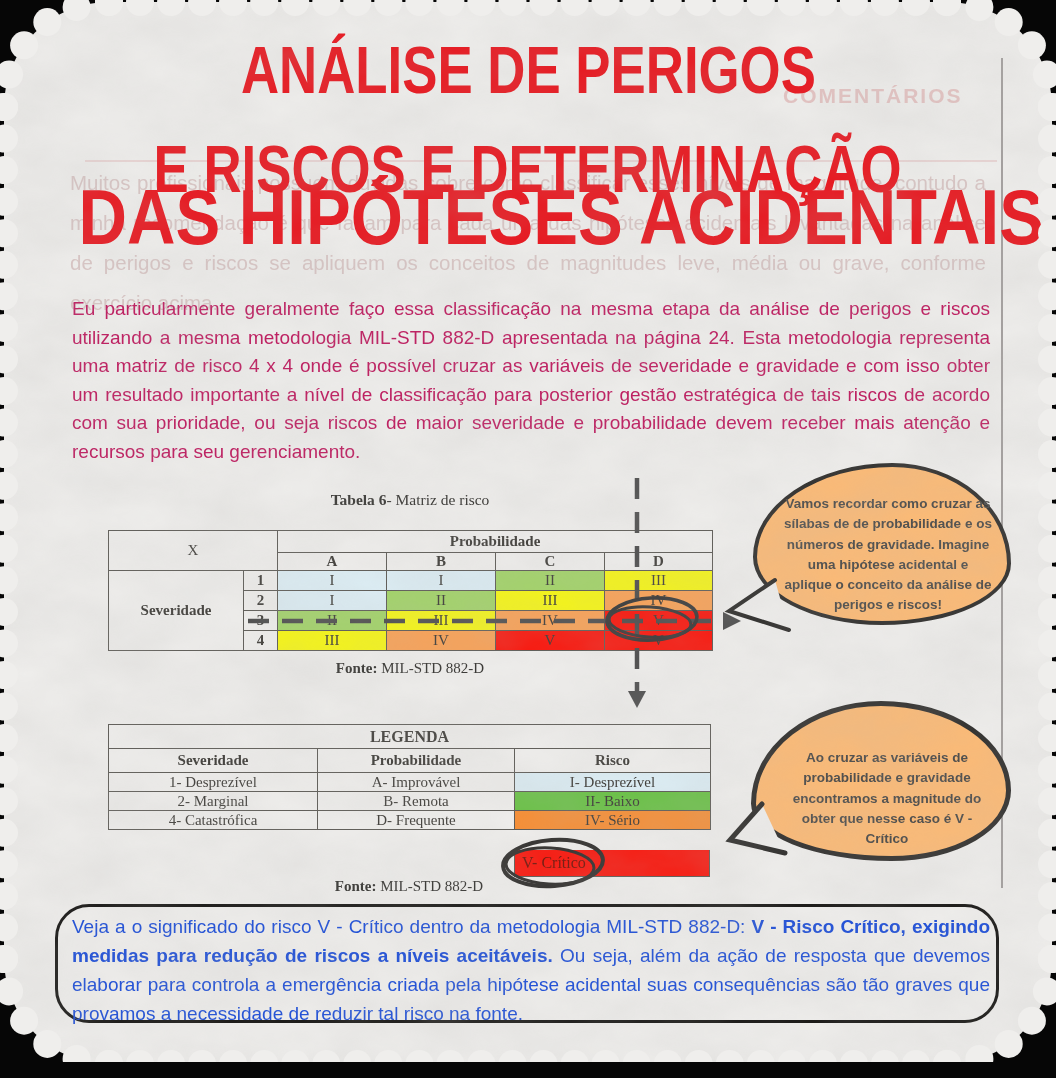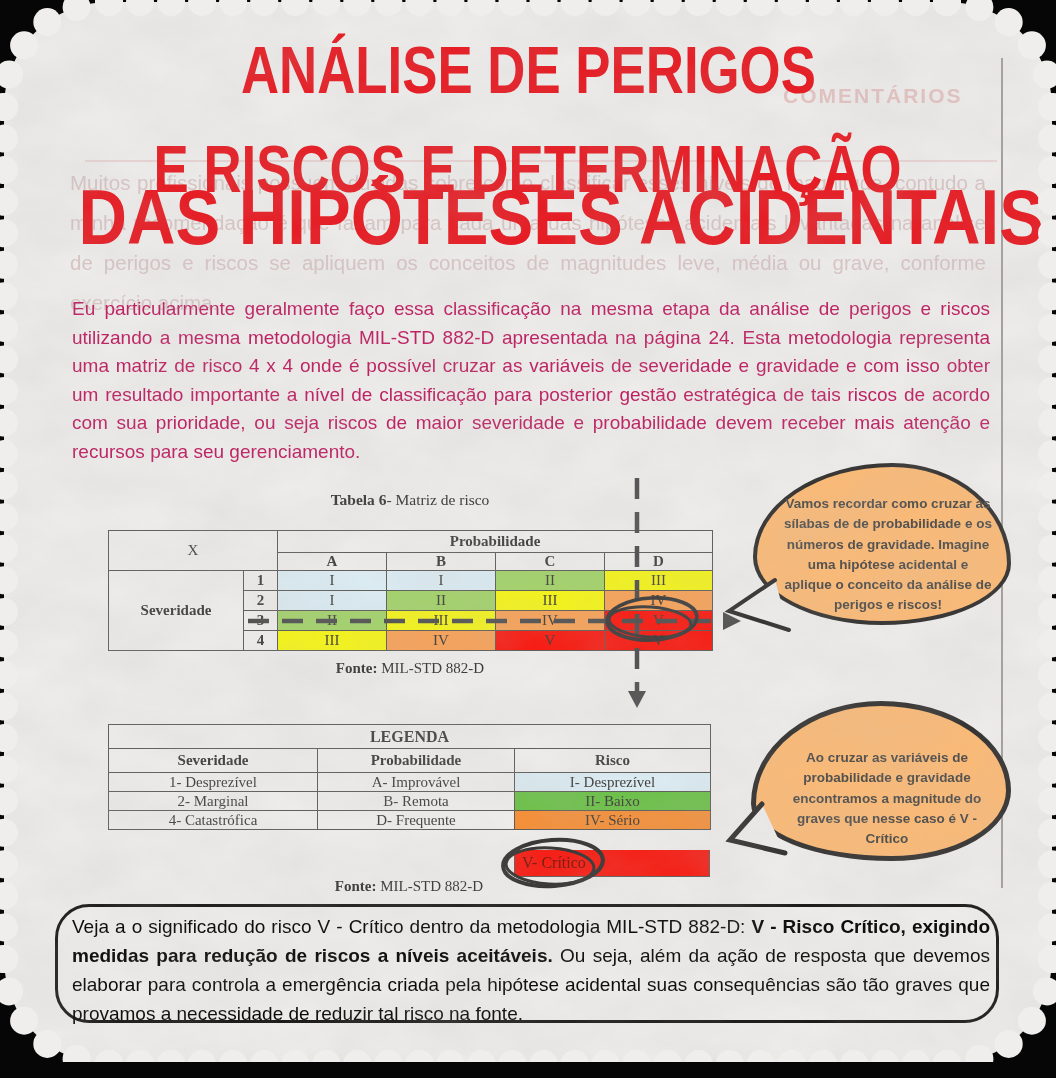--- a/index.html
+++ b/index.html
@@ -43,21 +43,21 @@
   
   .bubble{box-sizing:border-box;background:#fdba74;border:4px solid #2e2d2b;color:#4b4a48;
      font-weight:700;text-align:center;}
   #bub1{left:753px;top:463px;width:258px;height:162px;border-radius:54% 46% 50% 50% / 58% 62% 38% 42%;
      padding:27px 14px 0 26px;font-size:13.5px;line-height:1.5;}
   #bub2{left:751px;top:701px;width:260px;height:160px;border-width:5px;
      border-radius:50% 50% 46% 54% / 64% 56% 44% 36%;padding:42px 12px 0 24px;font-size:13.5px;line-height:1.5;}
   
   .footer-box{left:55px;top:904px;width:944px;height:119px;border:3px solid #161513;
      border-radius:34px;box-sizing:border-box;background:transparent;}
-  .footer-text{left:72px;top:912px;width:918px;font-size:19px;line-height:29px;text-align:justify;color:#000000;}
+  .footer-text{left:72px;top:912px;width:918px;font-size:19px;line-height:29px;text-align:justify;color:#1d4ed8;}
   .footer-text b{font-weight:800;}
   svg.overlay,svg.texture,svg.frame{position:absolute;left:0;top:0;pointer-events:none;}
   svg.overlay{z-index:30;}
   svg.texture{z-index:40;}
   svg.frame{z-index:50;}
   .z10{z-index:10;}
 </style>
 </head>
 <body>
 
@@ -163,21 +163,21 @@
       <td class="lcell tone-orange2">IV- Sério</td>
     </tr>
   </tbody>
     </table>
   <div class="abs red-ext">V- Crítico</div>
   <div class="abs serif fonte" style="left:108px;top:878px;width:602px;">
     <b>Fonte:</b><span> MIL-STD 882-D</span>
   </div>
 
   <div class="abs bubble z10" id="bub1"><span>Vamos recordar como cruzar as sílabas de de probabilidade e os números de gravidade. Imagine uma hipótese acidental e aplique o conceito da análise de perigos e riscos!</span></div>
-  <div class="abs bubble z10" id="bub2"><span>Ao cruzar as variáveis de probabilidade e gravidade encontramos a magnitude do graves que nesse caso é V - Crítico</span></div>
+  <div class="abs bubble z10" id="bub2"><span>Ao cruzar as variáveis de probabilidade e gravidade encontramos a magnitude do obter que nesse caso é V - Crítico</span></div>
 
   <div class="abs footer-box"></div>
   <div class="abs footer-text">
     <span>Veja a o significado do risco V - Crítico dentro da metodologia MIL-STD 882-D: </span><b>V - Risco Crítico, exigindo medidas para redução de riscos a níveis aceitáveis.</b><span> Ou seja, além da ação de resposta que devemos elaborar para controla a emergência criada pela hipótese acidental suas consequências são tão graves que provamos a necessidade de reduzir tal risco na fonte.</span>
   </div>
 
   <svg class="overlay" width="1056" height="1078" viewBox="0 0 1056 1078">
     <g stroke="#4c4c4c" stroke-width="4.5" fill="none" stroke-dasharray="21 13">
       <line x1="637" y1="478" x2="637" y2="691"></line>
       <line x1="248" y1="621" x2="722" y2="621"></line>

